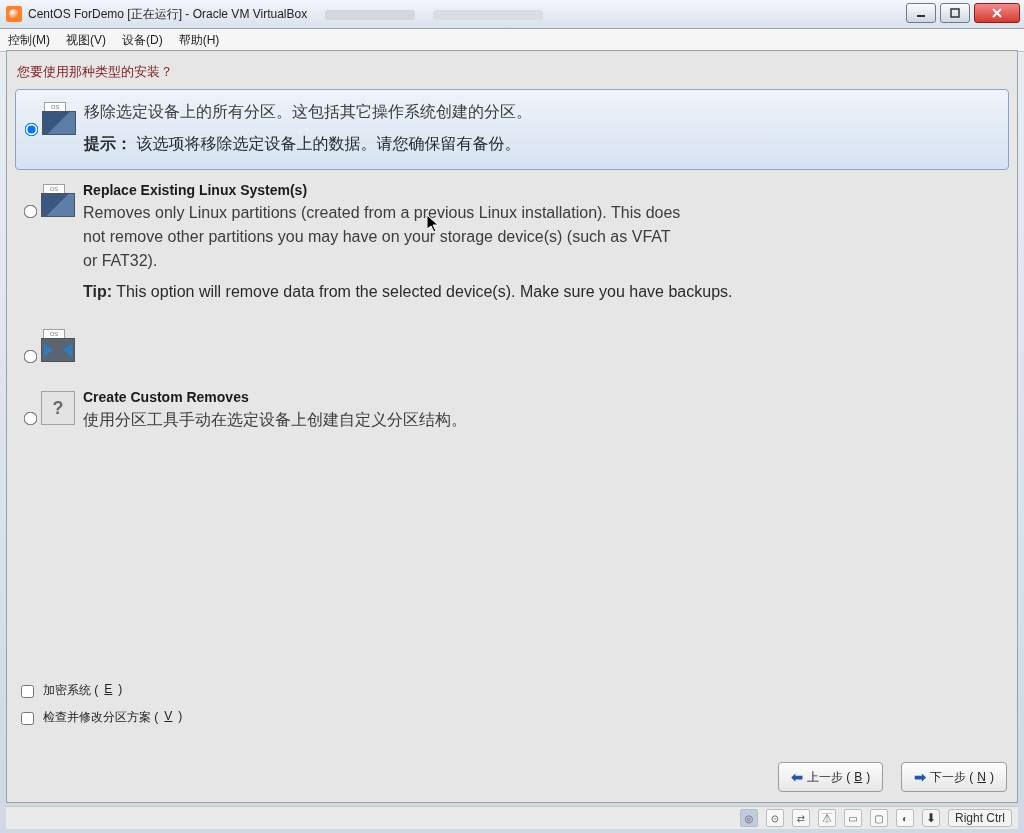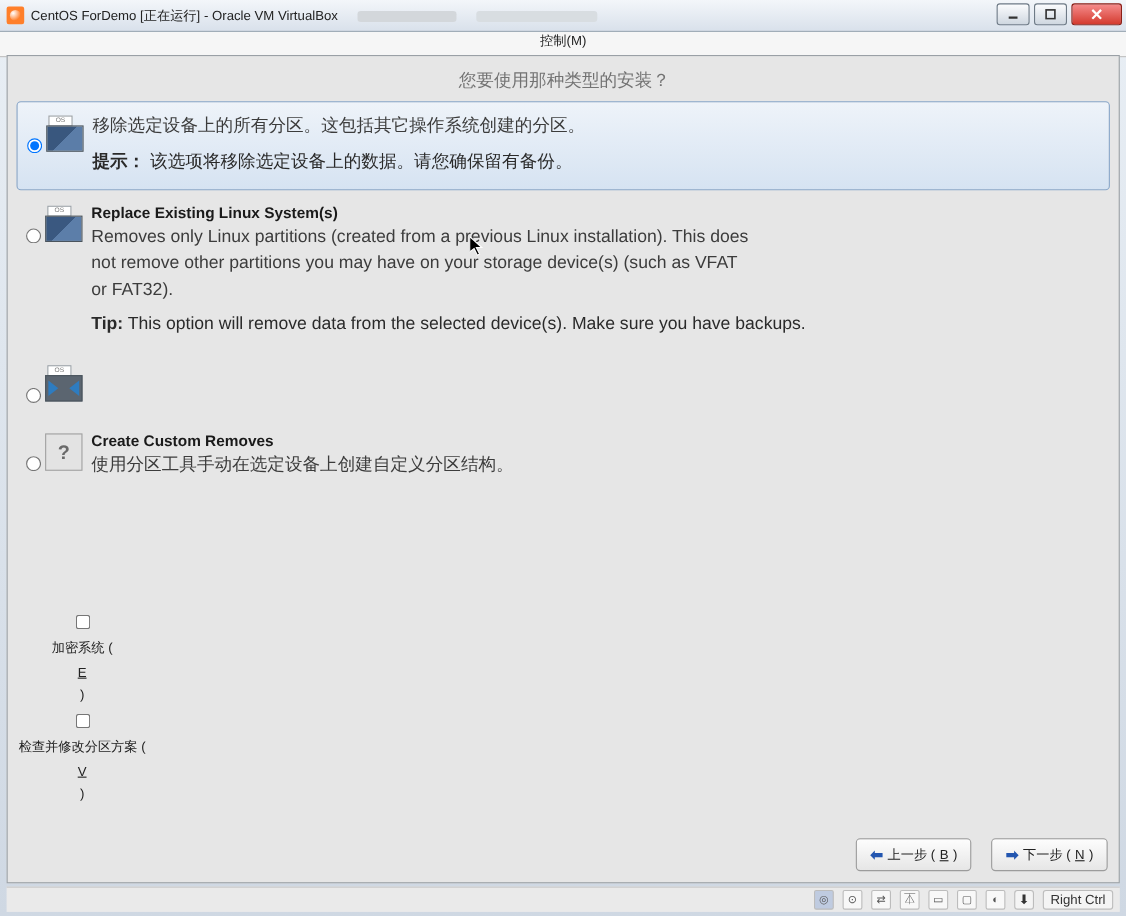--- a/index.html
+++ b/index.html
@@ -9,26 +9,26 @@
   .vb-logo{width:16px;height:16px;background:#ff7f2a;border-radius:2px;margin-right:6px;position:relative;}
   .vb-logo:after{content:"";position:absolute;left:3px;top:3px;width:10px;height:10px;background:radial-gradient(circle at 30% 30%,#fff,#ff7f2a 70%);border-radius:50%;}
   .title-text{color:#222;font-size:12px;white-space:nowrap;}
   .title-fade{color:#9aa0a6;margin-left:18px;font-size:12px;letter-spacing:1px;}
   .title-fade .blob{display:inline-block;width:90px;height:10px;background:linear-gradient(#d3d7db,#d3d7db);border-radius:3px;vertical-align:middle;filter:blur(0.5px);}
   .winbtns{position:absolute;right:4px;top:3px;display:flex;gap:4px;}
   .winbtn{width:28px;height:18px;border:1px solid #6e7a86;border-radius:3px;background:linear-gradient(#fbfcfe,#cfd7e0);display:flex;align-items:center;justify-content:center;font-size:11px;color:#3a3a3a;}
   .winbtn.close{width:44px;background:linear-gradient(#f58b8b,#d43b2f);border-color:#8a1f17;color:#fff;}
   .winbtn svg{width:10px;height:10px;}
   
-  .menubar{height:22px;background:#f6f6f6;border-bottom:1px solid #bfbfbf;display:flex;align-items:center;padding:0 8px;gap:16px;color:#222;flex-direction:column;}
+  .menubar{height:22px;background:#f6f6f6;border-bottom:1px solid #bfbfbf;display:flex;align-items:center;padding:0 8px;gap:16px;color:#222;}
   .menubar span{cursor:default;}
   
   .guest{position:absolute;left:6px;right:6px;top:50px;bottom:30px;background:#e6e6e6;border:1px solid #9aa0a6;}
   .content{position:absolute;left:8px;right:8px;top:8px;bottom:58px;}
-  .heading{font-size:16px;color:#737373;margin:4px 0 8px 2px;text-align:center;}
+  .heading{font-size:13px;color:#7f1d1d;margin:4px 0 8px 2px;}
   .options{}
   .option{display:flex;align-items:flex-start;padding:10px 8px 14px 2px;border-radius:4px;margin-bottom:2px;}
   .option.selected{background:linear-gradient(#eef3f9,#d6e3f2);border:1px solid #88a6c9;}
   .radio-col{width:24px;display:flex;justify-content:center;padding-top:20px;}
   input[type=radio]{transform:scale(1.05);}
   .icon-col{width:42px;padding-top:2px;}
   .disk-icon{width:32px;height:32px;position:relative;}
   .disk-icon .tab{position:absolute;top:0;left:2px;width:20px;height:8px;background:#fff;border:1px solid #9aa0a6;font-size:6px;line-height:8px;text-align:center;color:#7a7a7a;}
   .disk-icon .body{position:absolute;top:9px;left:0;width:32px;height:22px;background:linear-gradient(#6f7b88,#47525c);border:1px solid #4a545d;}
   .disk-icon.full .body{background:linear-gradient(135deg,#39577e 0 50%,#5b7da8 50% 100%);}
@@ -39,21 +39,21 @@
   .disk-icon.free .body{background:linear-gradient(#6d7883,#525b64);}
   .disk-icon.free .body:after{content:"";position:absolute;left:2px;top:3px;width:12px;height:16px;background:#2e7cc0;}
   .cust-icon{width:32px;height:32px;background:#e3e3e3;border:1px solid #a0a0a0;display:flex;align-items:center;justify-content:center;font-size:18px;font-weight:bold;color:#6a6a6a;}
   .text-col{flex:1;}
   .opt-title{font-weight:bold;font-size:14px;color:#1a1a1a;margin-bottom:3px;}
   .opt-desc{font-size:16px;color:#3c3c3c;line-height:1.5;max-width:600px;}
   .opt-tip{font-size:16px;color:#2a2a2a;margin-top:10px;}
   .opt-tip b{font-weight:bold;}
   
   .checks{position:absolute;left:10px;bottom:66px;}
-  .check{display:flex;align-items:center;gap:6px;margin-bottom:8px;font-size:12px;color:#222;flex-direction:column;}
+  .check{display:flex;gap:6px;margin-bottom:8px;font-size:12px;color:#222;}
   .check .accel{text-decoration:underline;}
   
   .navbtns{position:absolute;right:10px;bottom:10px;display:flex;gap:18px;}
   .navbtn{min-width:96px;height:30px;padding:0 12px;border:1px solid #9c9c9c;border-radius:4px;background:linear-gradient(#fdfdfd,#e6e6e6);display:flex;align-items:center;justify-content:center;gap:4px;font-size:12px;color:#222;}
   .arrow{font-size:14px;color:#2356b0;font-weight:bold;}
   .navbtn .accel{text-decoration:underline;}
   
   .statusbar{position:absolute;left:6px;right:6px;bottom:4px;height:22px;display:flex;align-items:center;justify-content:flex-end;gap:8px;padding:0 6px;font-size:12px;color:#333;border-top:1px solid #c8c8c8;background:#eaeaea;}
   .sicon{width:16px;height:16px;display:inline-flex;align-items:center;justify-content:center;background:#f8f8f8;border:1px solid #bcbcbc;border-radius:2px;font-size:10px;color:#555;}
   .sicon.disk{background:#bfcbe0;}

